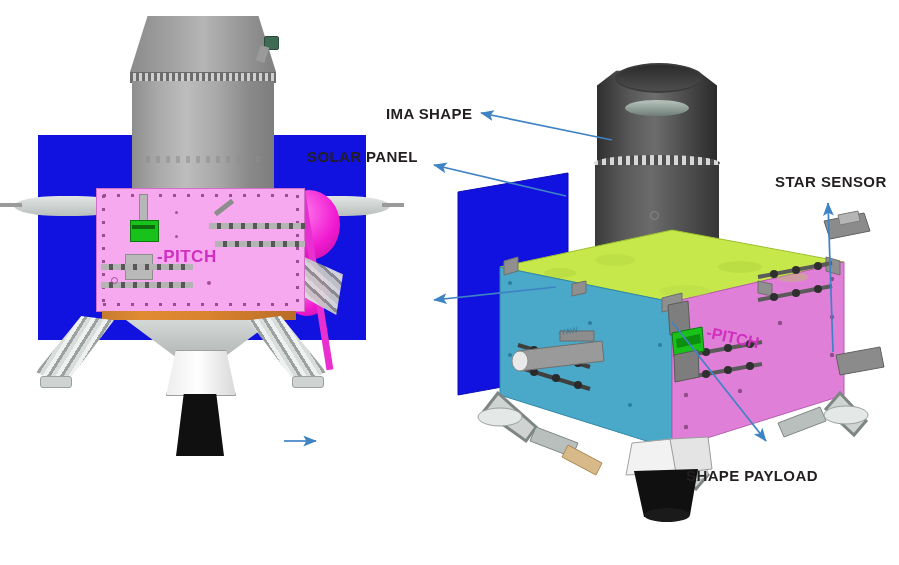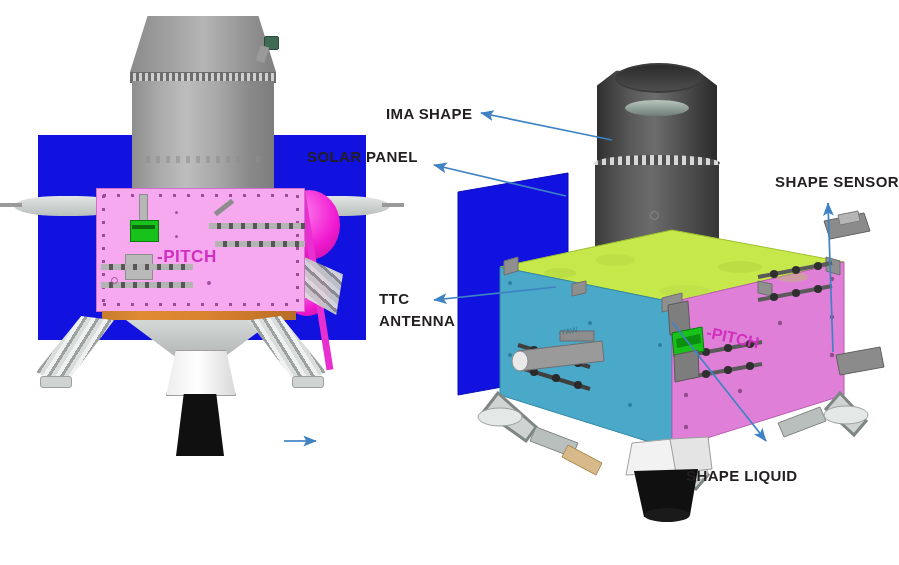--- a/index.html
+++ b/index.html
@@ -292,18 +292,16 @@
       <line x1="566" y1="196" x2="434" y2="165"></line>
       <line x1="556" y1="287" x2="434" y2="300"></line>
       <line x1="284" y1="441" x2="316" y2="441"></line>
       <line x1="833" y1="352" x2="828" y2="203"></line>
       <line x1="672" y1="322" x2="766" y2="441"></line>
     </g>
   </svg>
 
   <div class="lbl" style="left:386px;top:103px;">IMA SHAPE</div>
   <div class="lbl" style="left:307px;top:146px;text-align:right;">SOLAR PANEL</div>
-  <div class="lbl" style="left:775px;top:171px;">SHAPE SENSOR</div>
-  <div class="lbl" style="left:379px;top:288px;">TTC
-ANTENNA</div>
-  <div class="lbl" style="left:686px;top:465px;">SHAPE LIQUID</div>
+  <div class="lbl" style="left:775px;top:171px;">STAR SENSOR</div>
+  <div class="lbl" style="left:686px;top:465px;">SHAPE PAYLOAD</div>
 
 </div>
 
 </body></html>

